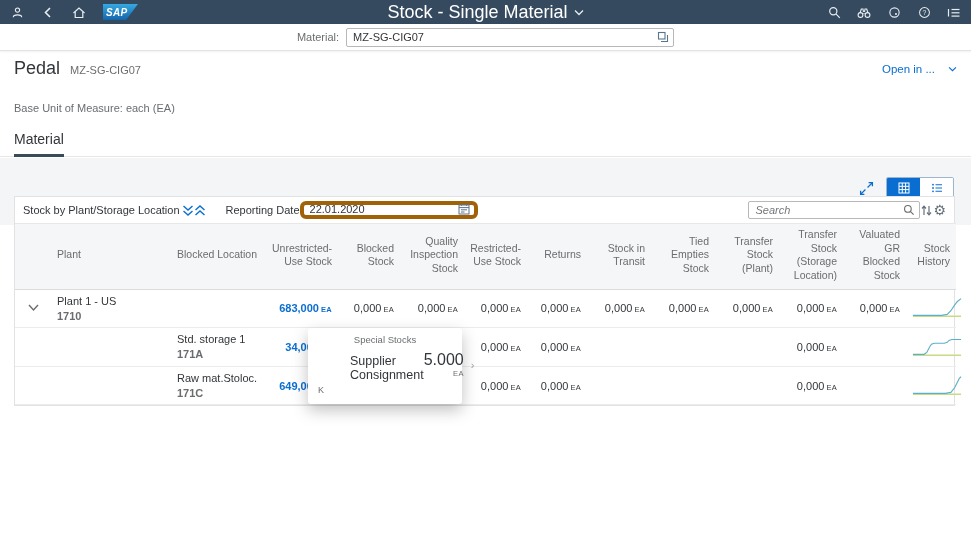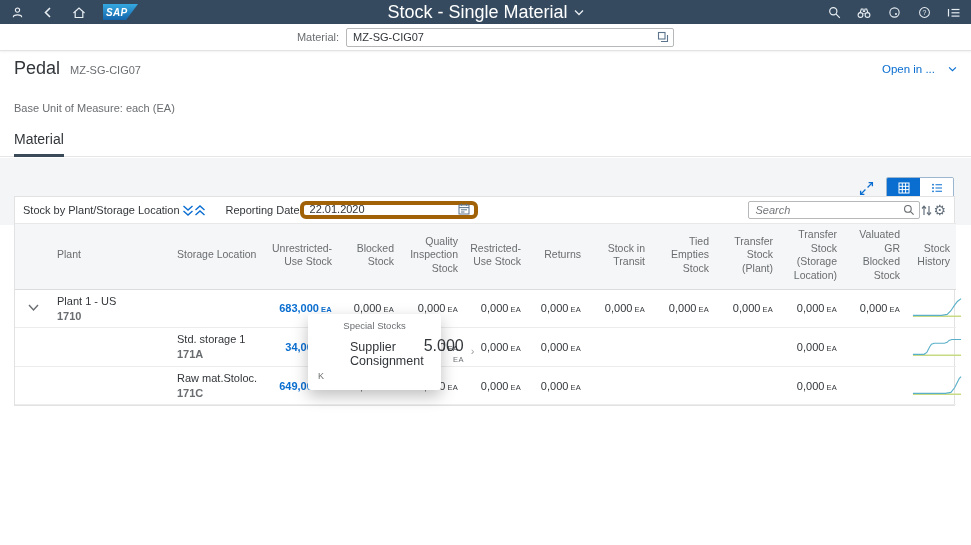--- a/index.html
+++ b/index.html
@@ -102,21 +102,21 @@
   }
   table.stock td.al { text-align:left;margin-top:20px; }
   .cell-name { font-size:11px; color:#32363a; line-height:1.3; }
   .cell-code { font-size:11px; color:#6a6d70; line-height:1.3; margin-top:1px;font-weight:bold; }
   .val { white-space:nowrap; color:#32363a;margin-top:13px; }
   .val .unit { font-size:7.5px; letter-spacing:.3px; margin-left:2px; }
   .val.blue { color:#0a6ed1; font-weight:bold; cursor:pointer; }
   .spark-td { padding-right:8px !important; }
   
   .popover {
-    position:absolute; left:308px; top:314px; width:133px; background:#fff;
+    position:absolute; left:308px; top:328px; width:154px; background:#fff;
     border-radius:3px; box-shadow:0 6px 16px rgba(0,0,0,.25); z-index:10;
   }
   .pop-title { text-align:center; font-size:9.5px; color:#6a6d70; padding:6px 0 3px; }
   .pop-row { display:flex; align-items:flex-start; padding:3px 8px 0 10px; }
   .pop-label { flex:1; font-size:12.5px; color:#32363a; padding-top:3px;margin-left:32px; }
   .pop-valblock { text-align:right; }
   .pop-val { font-size:16px; color:#32363a; line-height:1.1; }
   .pop-unit { display:block; font-size:7.5px; color:#6a6d70; letter-spacing:.3px; }
   .pop-chevron { color:#9b9e a1; color:#9b9ea1; font-size:11px; padding:8px 0 0 7px; cursor:pointer; }
   .pop-foot { font-size:9px; color:#6a6d70; padding:3px 10px 9px; }
@@ -317,21 +317,21 @@
           <col style="width: 64px;">
           <col style="width: 64px;">
           <col style="width: 64px;">
           <col style="width: 63px;">
           <col style="width: 50px;">
         </colgroup>
       <thead>
           <tr id="hdr-row">
             <th></th>
             <th class="al">Plant</th>
-            <th class="al">Storage Location</th>
+            <th class="al">Blocked Location</th>
             <th>Unrestricted-Use Stock</th>
             <th>Blocked Stock</th>
             <th>Quality Inspection Stock</th>
             <th>Restricted-Use Stock</th>
             <th>Returns</th>
             <th>Stock in Transit</th>
             <th>Tied Empties Stock</th>
             <th>Transfer Stock (Plant)</th>
             <th>Transfer Stock (Storage Location)</th>
             <th>Valuated GR Blocked Stock</th>

